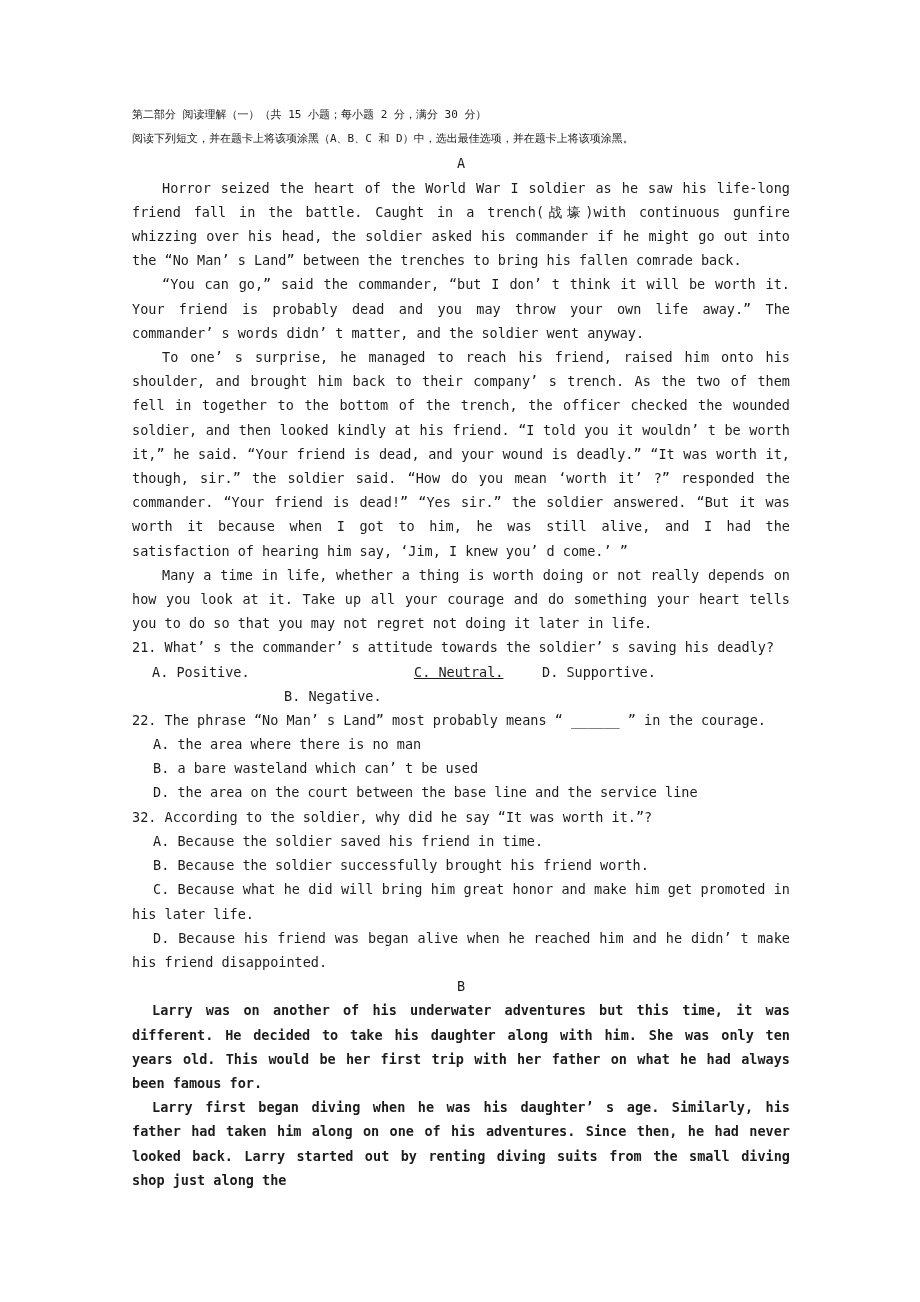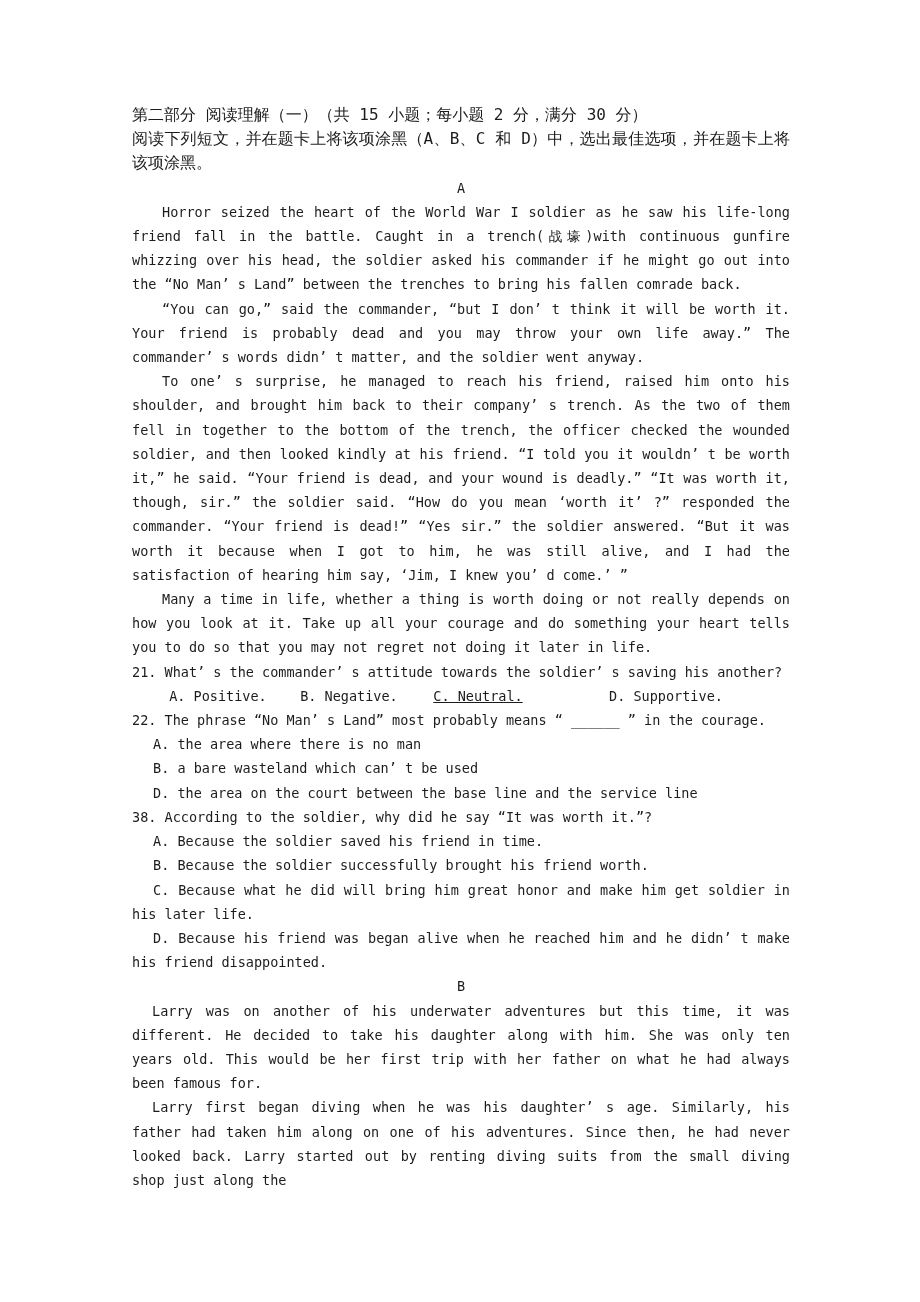--- a/index.html
+++ b/index.html
@@ -18,68 +18,68 @@
   .doc {
     position: absolute;
     left: 132px;
     top: 103px;
     width: 658px;
     font-size: 13.5px;
     line-height: 24.2px;
     text-align: justify;
   }
   .doc p { margin: 0; padding: 0; }
-  .hdr { font-size: 16px; text-indent: 0; }
+  .hdr { font-size: 11px; text-indent: 0; }
   .section-label { text-align: center; text-indent: 0; }
   .p-indent { text-indent: 30px; }
-  .p-indent-sm { text-indent: 20px; }
+  .p-indent-sm { text-indent: 20px; font-weight: bold; }
   .q { text-indent: 0; }
   .opt { text-indent: 21px; }
   .inline-opts {
     display: flex;
     padding-left: 20px;
-    text-align: center;
+    text-align: left;
   }
   .io-a { width: 132px; }
-  .io-b { width: 130px; }
+  .io-b { width: 130px; margin-top: 24px; }
   .io-c { width: 128px; text-decoration: underline; }
   .io-d { flex: 1; }
 </style>
 </head>
 <body>
 
 <div class="doc">
 
   <p class="hdr">第二部分 阅读理解（一）（共 15 小题；每小题 2 分，满分 30 分）</p>
   <p class="hdr">阅读下列短文，并在题卡上将该项涂黑（A、B、C 和 D）中，选出最佳选项，并在题卡上将该项涂黑。</p>
 
   <p class="section-label">A</p>
 
   <p class="p-indent">Horror seized the heart of the World War I soldier as he saw his life-long friend fall in the battle. Caught in a trench(战壕)with continuous gunfire whizzing over his head, the soldier asked his commander if he might go out into the “No Man’ s Land” between the trenches to bring his fallen comrade back.</p>
   <p class="p-indent">“You can go,” said the commander, “but I don’ t think it will be worth it. Your friend is probably dead and you may throw your own life away.” The commander’ s words didn’ t matter, and the soldier went anyway.</p>
   <p class="p-indent">To one’ s surprise, he managed to reach his friend, raised him onto his shoulder, and brought him back to their company’ s trench. As the two of them fell in together to the bottom of the trench, the officer checked the wounded soldier, and then looked kindly at his friend. “I told you it wouldn’ t be worth it,” he said. “Your friend is dead, and your wound is deadly.” “It was worth it, though, sir.” the soldier said. “How do you mean ‘worth it’ ?” responded the commander. “Your friend is dead!” “Yes sir.” the soldier answered. “But it was worth it because when I got to him, he was still alive, and I had the satisfaction of hearing him say, ‘Jim, I knew you’ d come.’ ”</p>
   <p class="p-indent">Many a time in life, whether a thing is worth doing or not really depends on how you look at it. Take up all your courage and do something your heart tells you to do so that you may not regret not doing it later in life.</p>
 
-  <p class="q"><span>21.</span> <span>What’ s the commander’ s attitude towards the soldier’ s saving his another?</span></p>
+  <p class="q"><span>21.</span> <span>What’ s the commander’ s attitude towards the soldier’ s saving his deadly?</span></p>
   <div class="inline-opts">
     <span class="io-a">A. Positive.</span>
     <span class="io-b">B. Negative.</span>
     <span class="io-c">C. Neutral.</span>
     <span class="io-d">D. Supportive.</span>
   </div>
 
   <p class="q"><span>22.</span> <span>The phrase “No Man’ s Land” most probably means “ ______ ” in the courage.</span></p>
   <p class="opt">A. the area where there is no man</p>
   <p class="opt">B. a bare wasteland which can’ t be used</p>
   <p class="opt">D. the area on the court between the base line and the service line</p>
 
-  <p class="q"><span>38.</span> <span>According to the soldier, why did he say “It was worth it.”?</span></p>
+  <p class="q"><span>32.</span> <span>According to the soldier, why did he say “It was worth it.”?</span></p>
   <p class="opt">A. Because the soldier saved his friend in time.</p>
   <p class="opt">B. Because the soldier successfully brought his friend worth.</p>
-  <p class="opt">C. Because what he did will bring him great honor and make him get soldier in his later life.</p>
+  <p class="opt">C. Because what he did will bring him great honor and make him get promoted in his later life.</p>
   <p class="opt">D. Because his friend was began alive when he reached him and he didn’ t make his friend disappointed.</p>
 
   <p class="section-label">B</p>
 
   <p class="p-indent-sm">Larry was on another of his underwater adventures but this time, it was different. He decided to take his daughter along with him. She was only ten years old. This would be her first trip with her father on what he had always been famous for.</p>
   <p class="p-indent-sm">Larry first began diving when he was his daughter’ s age. Similarly, his father had taken him along on one of his adventures. Since then, he had never looked back. Larry started out by renting diving suits from the small diving shop just along the</p>
 
 </div>
 
 </body></html>

